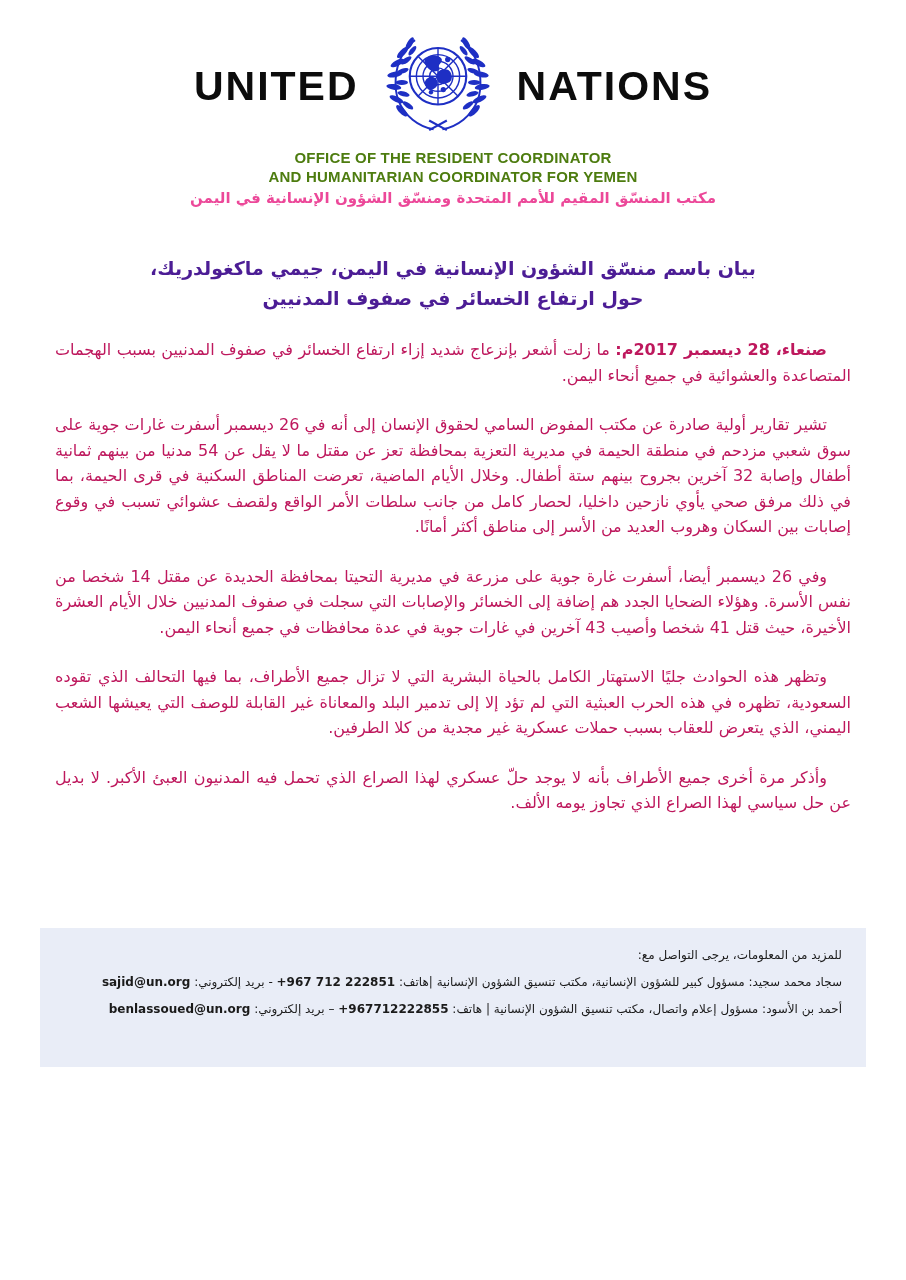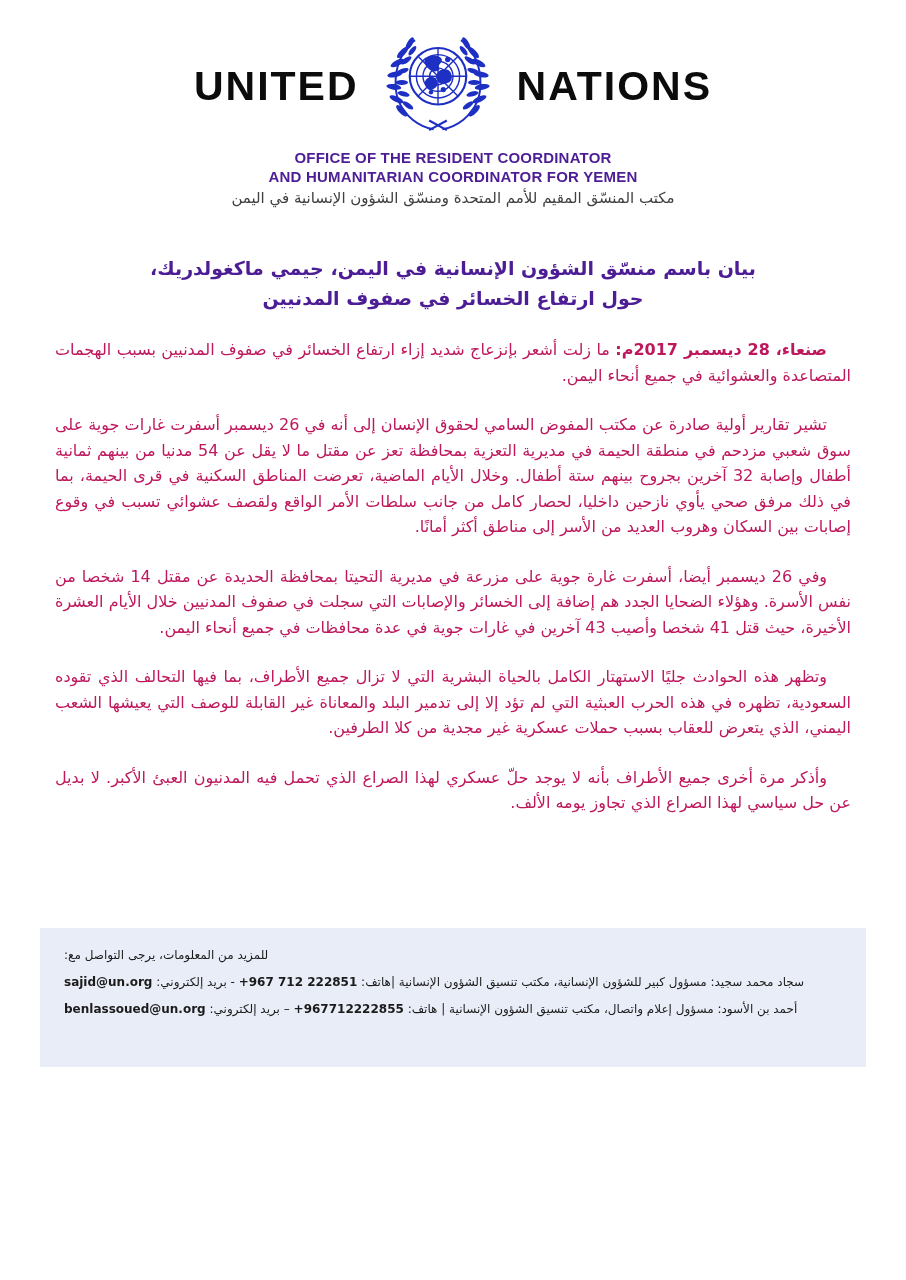--- a/index.html
+++ b/index.html
@@ -17,26 +17,26 @@
     display:flex; align-items:center; justify-content:center; gap:26px;
   }
   .un-word {
     font-family:"Liberation Sans","DejaVu Sans",sans-serif;
     font-weight:700; font-size:41px; letter-spacing:2px; color:#0c0c0c;
   }
   .emblem { width:106px; height:112px; flex:0 0 auto; }
   .office-lines {
     margin-top:6px;
     font-family:"Liberation Sans","DejaVu Sans",sans-serif;
-    font-weight:700; font-size:15px; line-height:19px; color:#4c1d95;
+    font-weight:700; font-size:15px; line-height:19px; color:#4d7c0f;
     letter-spacing:0.2px;
   }
   .office-ar {
     margin-top:3px; direction:rtl;
-    font-weight:400; font-size:15px; color:#404040;
+    font-weight:700; font-size:15px; color:#ec4899;
   }
 
   
   .doc-title {
     margin-top:46px; text-align:center; direction:rtl;
     font-weight:700; font-size:19px; line-height:30px; color:#4c1d95;
   }
 
   
   .body-text {
@@ -45,21 +45,21 @@
     text-align:justify;
   }
   .body-text p { text-indent:24px; margin-bottom:24px; }
   .body-text b.lead { font-weight:700; }
 
   
   .footer-box {
     margin:112px 40px 0 40px;
     background:#e9edf7;
     padding:14px 24px 44px 24px;
-    direction:rtl; text-align:left;
+    direction:rtl; text-align:right;
     font-size:12px; line-height:27px; color:#1b1b1b;
   }
   .footer-box .contact b { font-weight:700; }
   .ltr { direction:ltr; unicode-bidi:embed; }
 </style>
 </head>
 <body>
 
 <div class="page">
 

